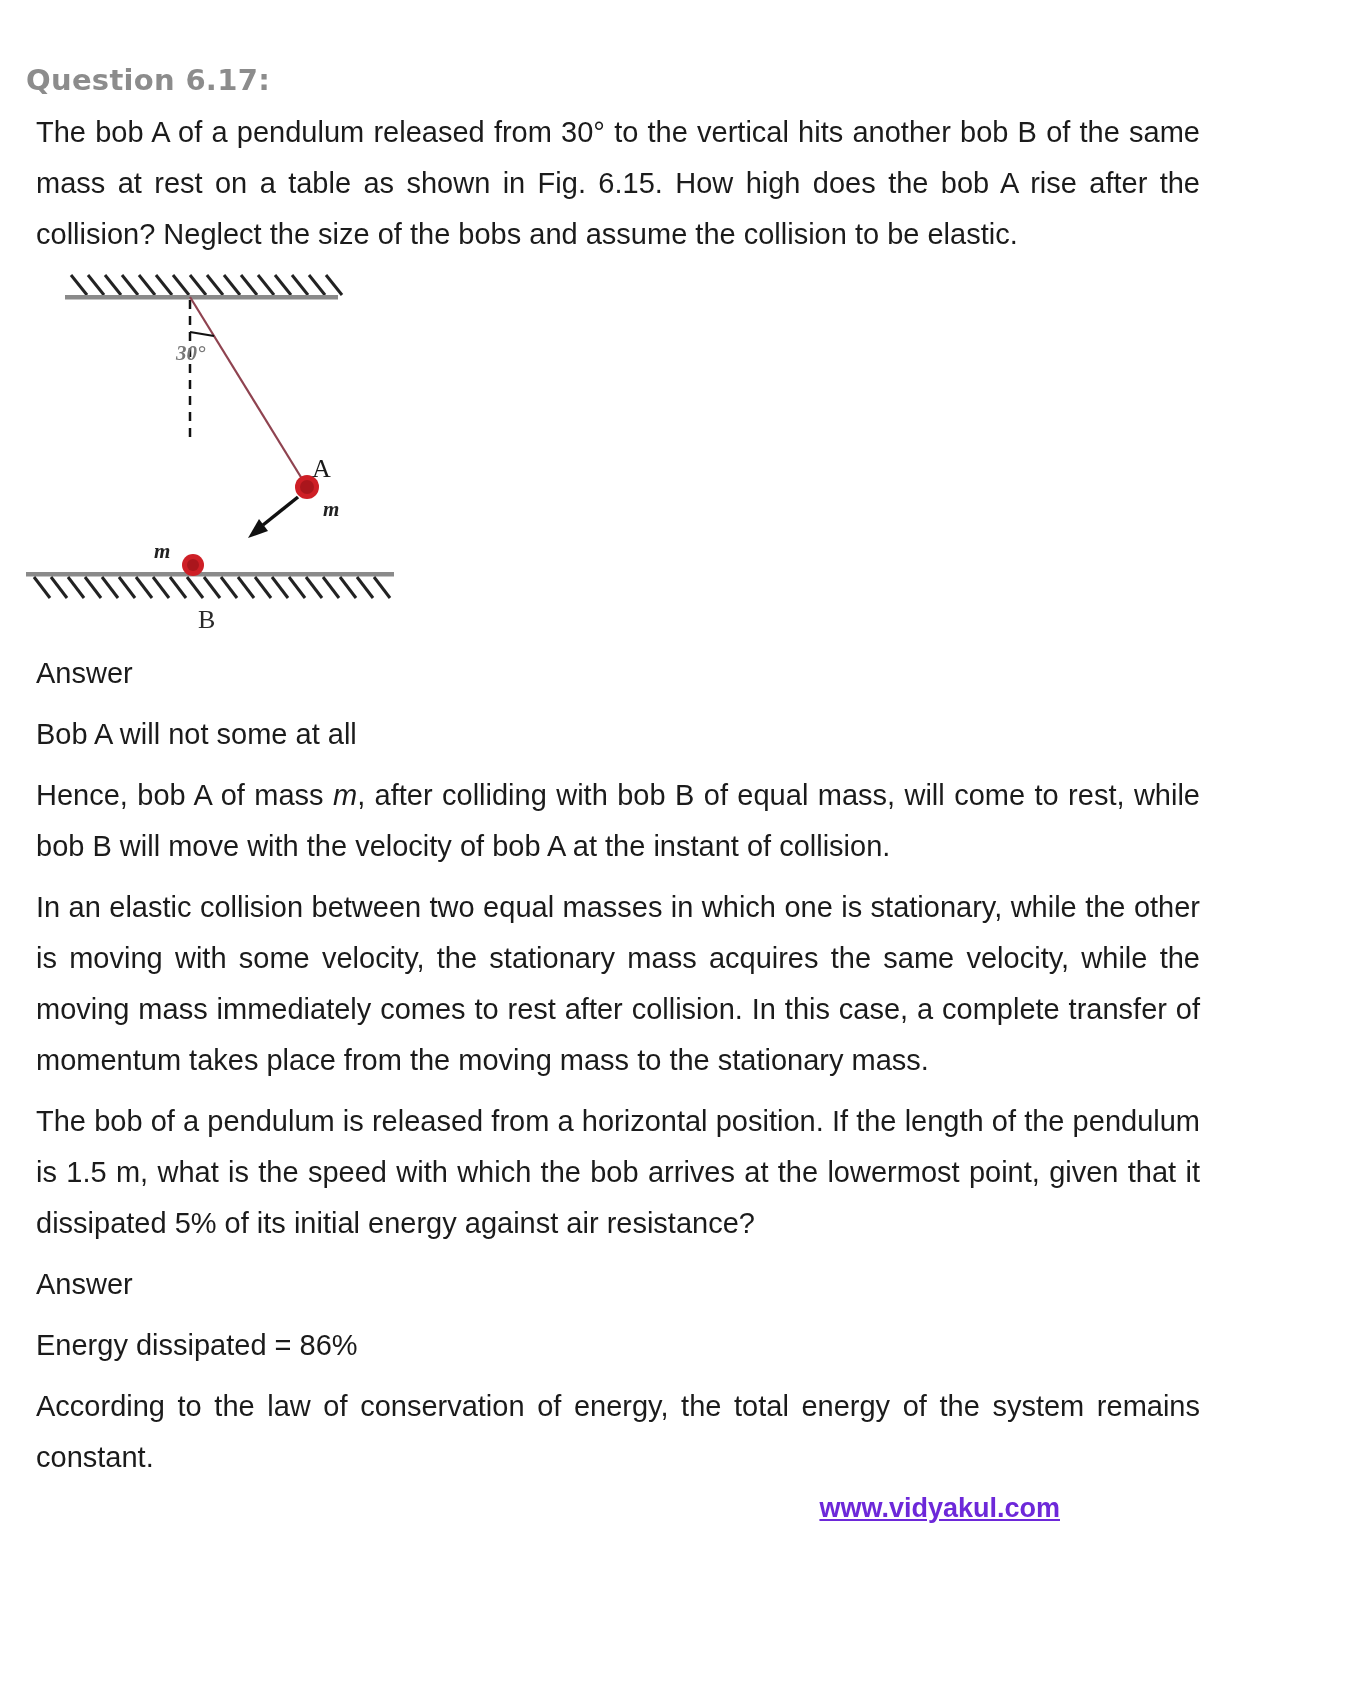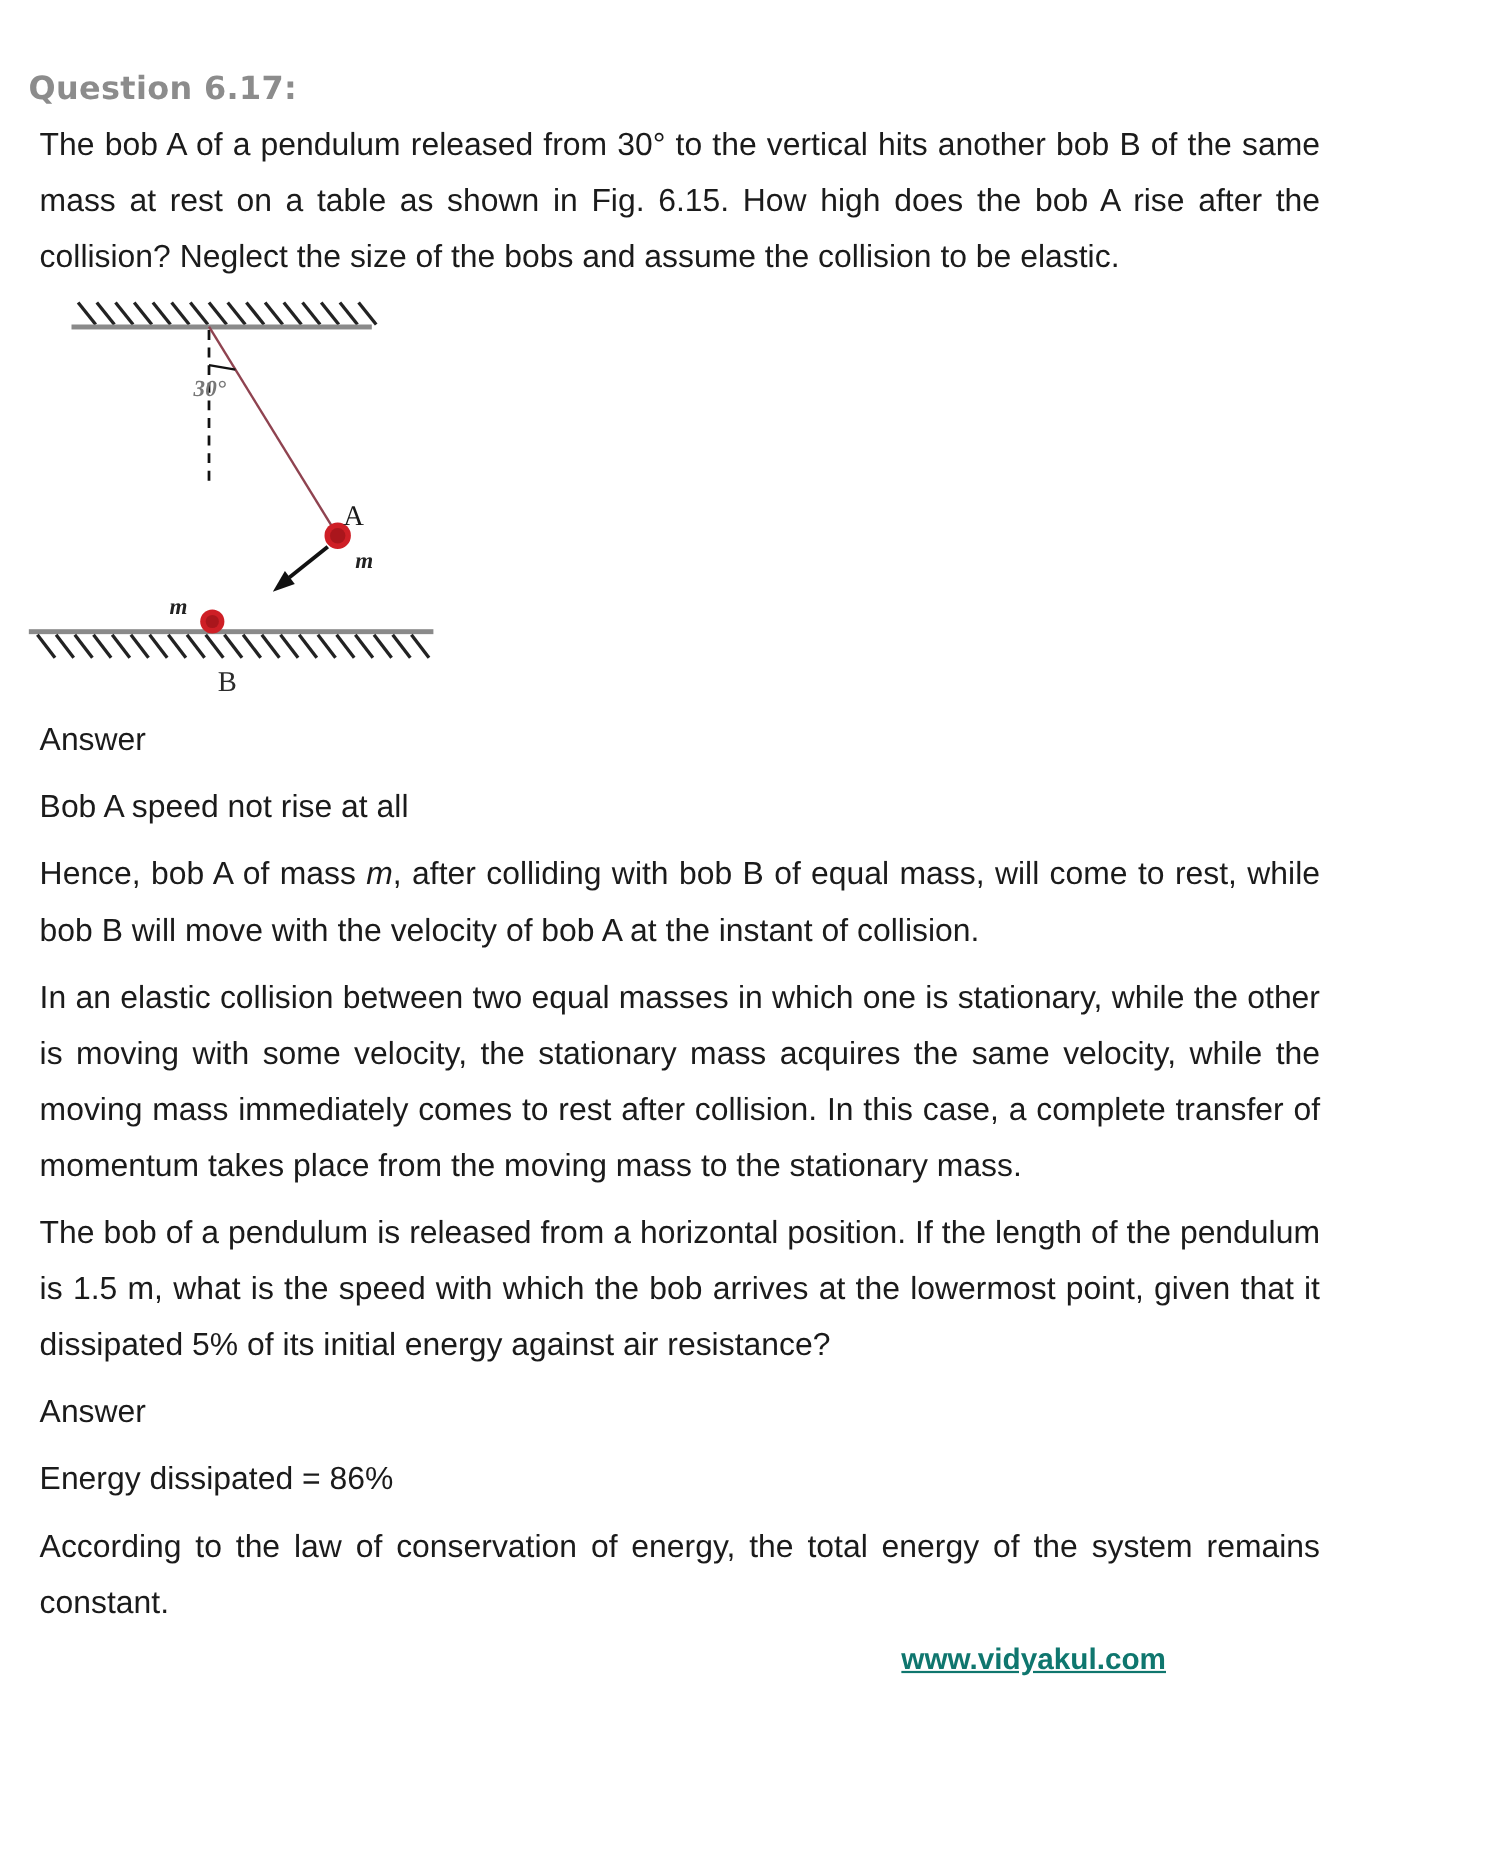--- a/index.html
+++ b/index.html
@@ -41,21 +41,21 @@
     font-style:italic; font-weight:bold;
     fill:#222222;
   }
 
   .footer {
     margin:0; padding-right:150px;
     text-align:right;
     font-size:27px; line-height:30px;
   }
   .footer a {
-    color:#0f766e;
+    color:#6d28d9;
     font-weight:bold;
     text-decoration:underline;
     cursor:pointer;
   }
 </style>
 </head>
 <body>
 
 <div class="page">
 
@@ -130,21 +130,21 @@
       </g>
 
       <circle cx="167" cy="295" r="11" fill="#ce1f26"></circle>
       <circle cx="167" cy="295" r="6" fill="#a3151b" opacity="0.85"></circle>
       <text x="128" y="288" font-size="21" class="fig-label-italic">m</text>
       <text x="172" y="358" font-size="26" class="fig-label-serif" fill="#2a2a2a" style="fill:#2a2a2a">B</text>
     </svg>
   </div>
 
   <p class="body-line">Answer</p>
-  <p class="body-line">Bob A speed not rise at all</p>
+  <p class="body-line">Bob A will not some at all</p>
   <p class="body-line justify"><span>Hence, bob A of mass </span><span class="it">m</span><span>, after colliding with bob B of equal mass, will come to rest, while bob B will move with the velocity of bob A at the instant of collision.</span></p>
   <p class="body-line justify">In an elastic collision between two equal masses in which one is stationary, while the other is moving with some velocity, the stationary mass acquires the same velocity, while the moving mass immediately comes to rest after collision. In this case, a complete transfer of momentum takes place from the moving mass to the stationary mass.</p>
 
 
   <p class="body-line justify">The bob of a pendulum is released from a horizontal position. If the length of the pendulum is 1.5 m, what is the speed with which the bob arrives at the lowermost point, given that it dissipated 5% of its initial energy against air resistance?</p>
 
   <p class="body-line">Answer</p>
   <p class="body-line">Energy dissipated = 86%</p>
   <p class="body-line justify">According to the law of conservation of energy, the total energy of the system remains constant.</p>
 

